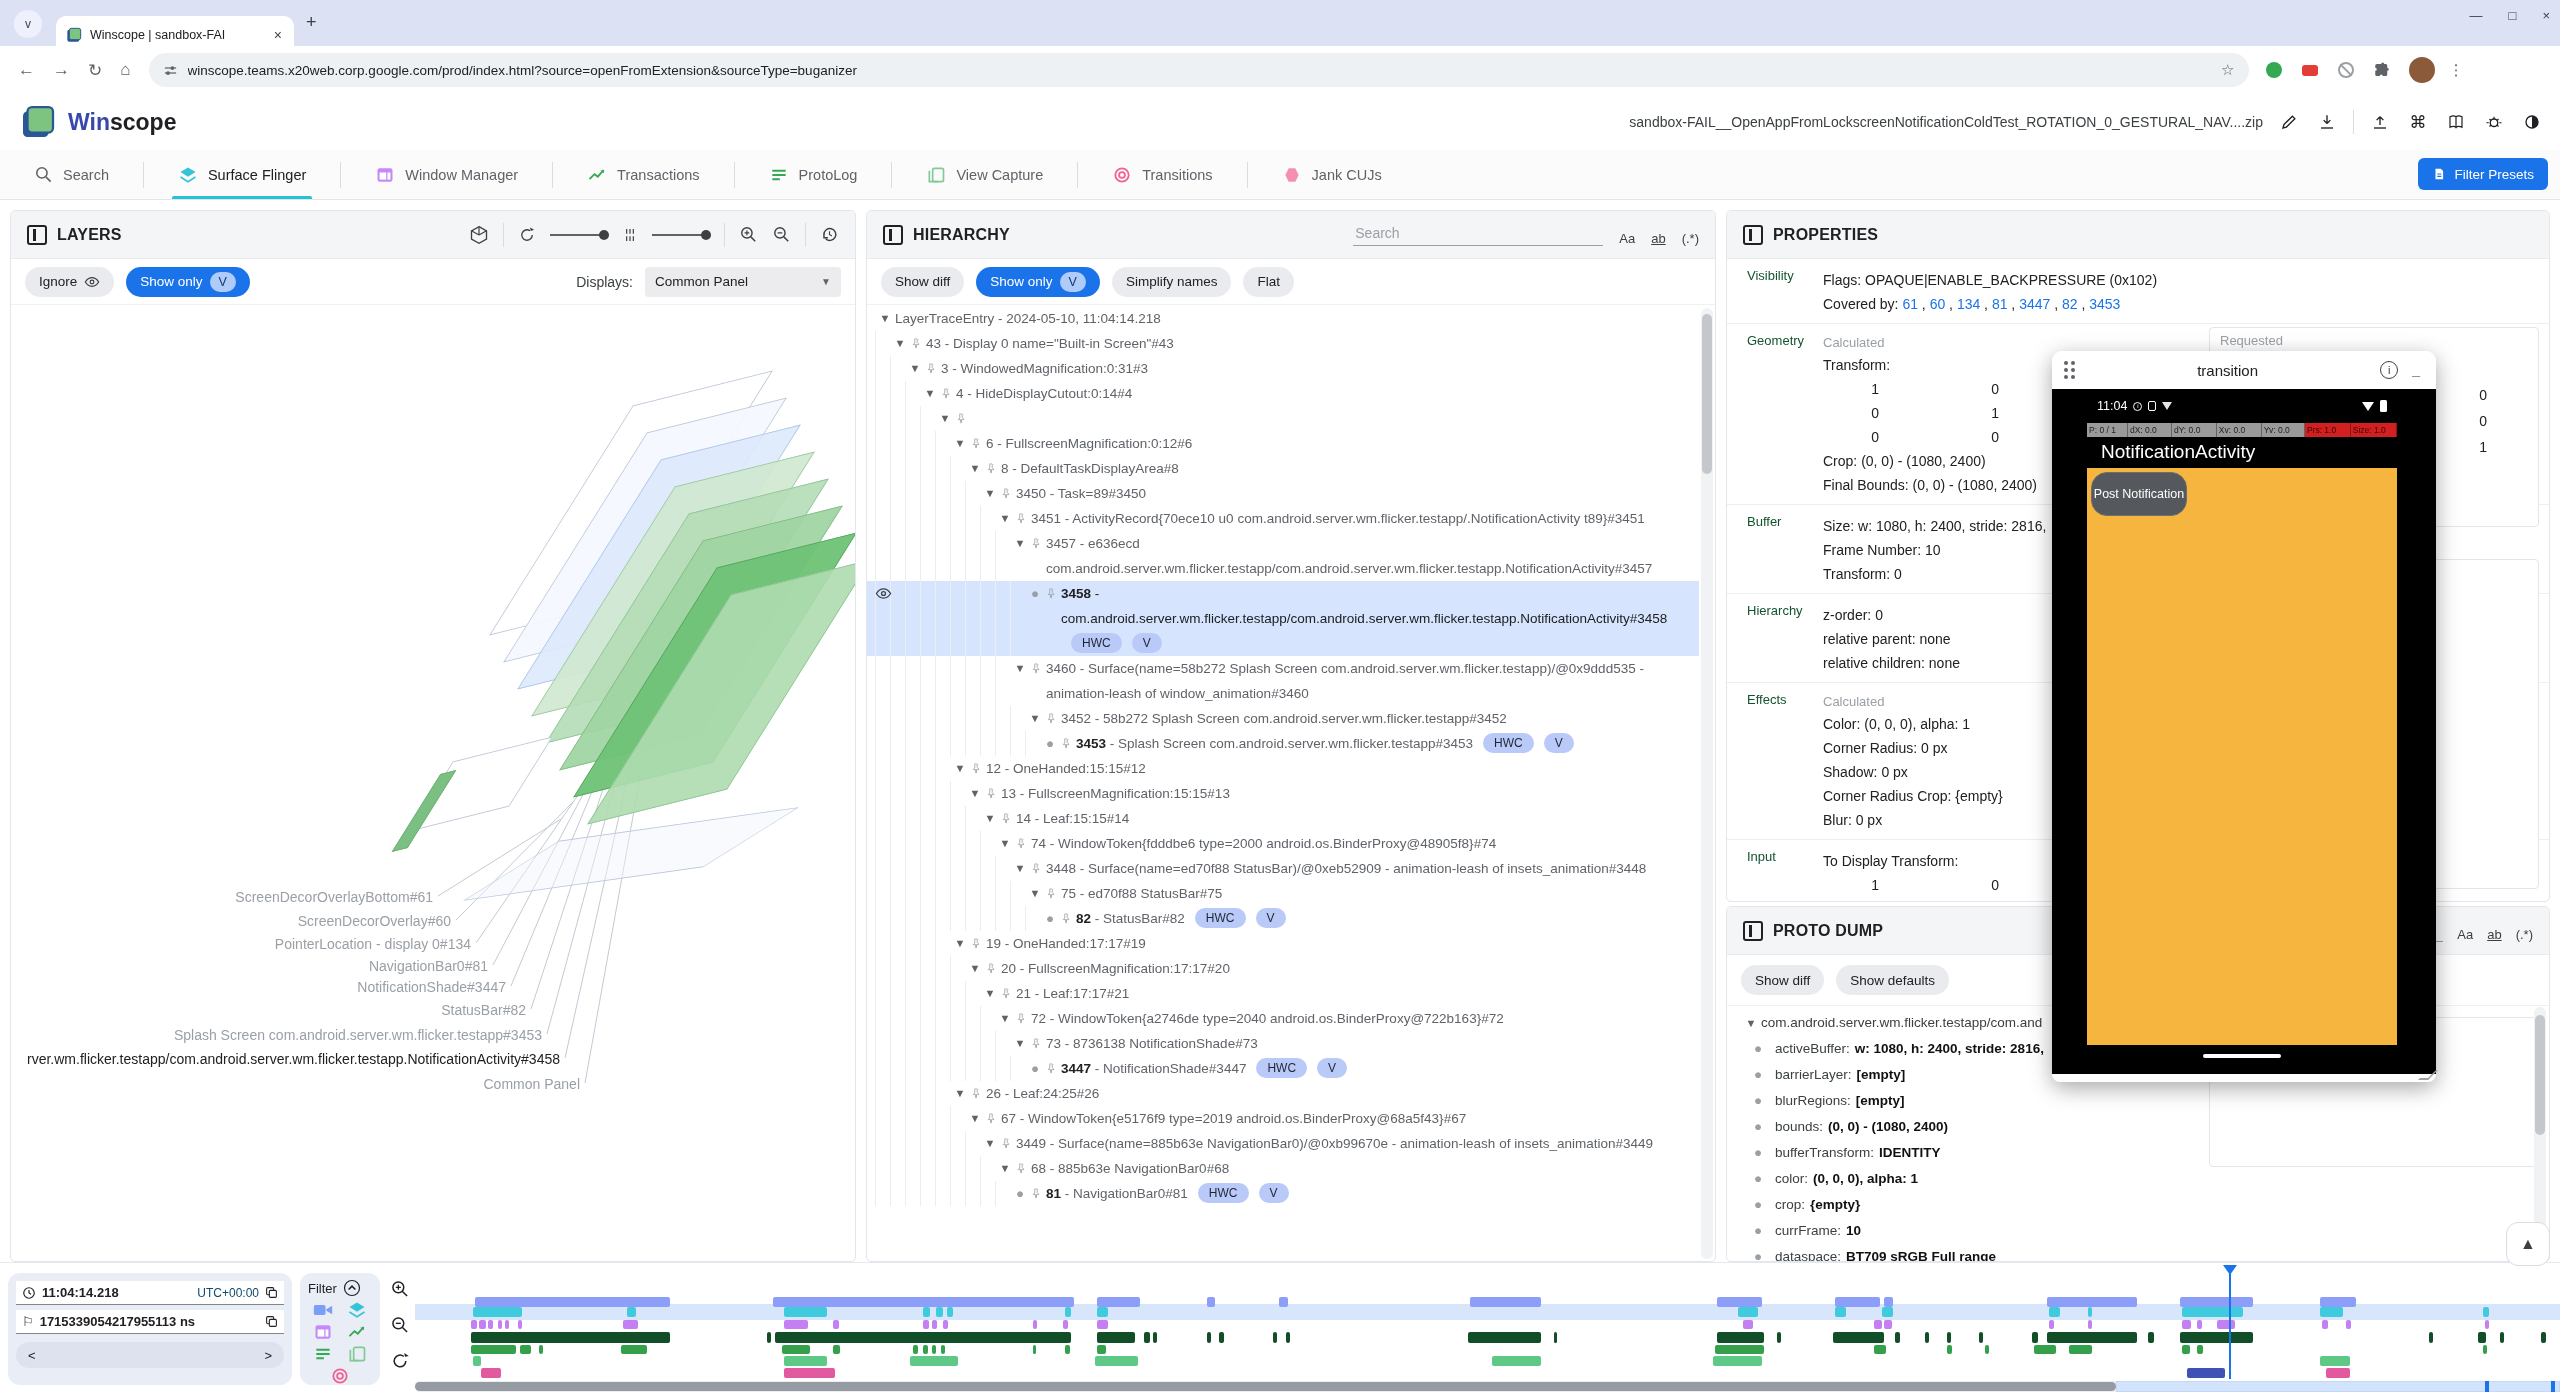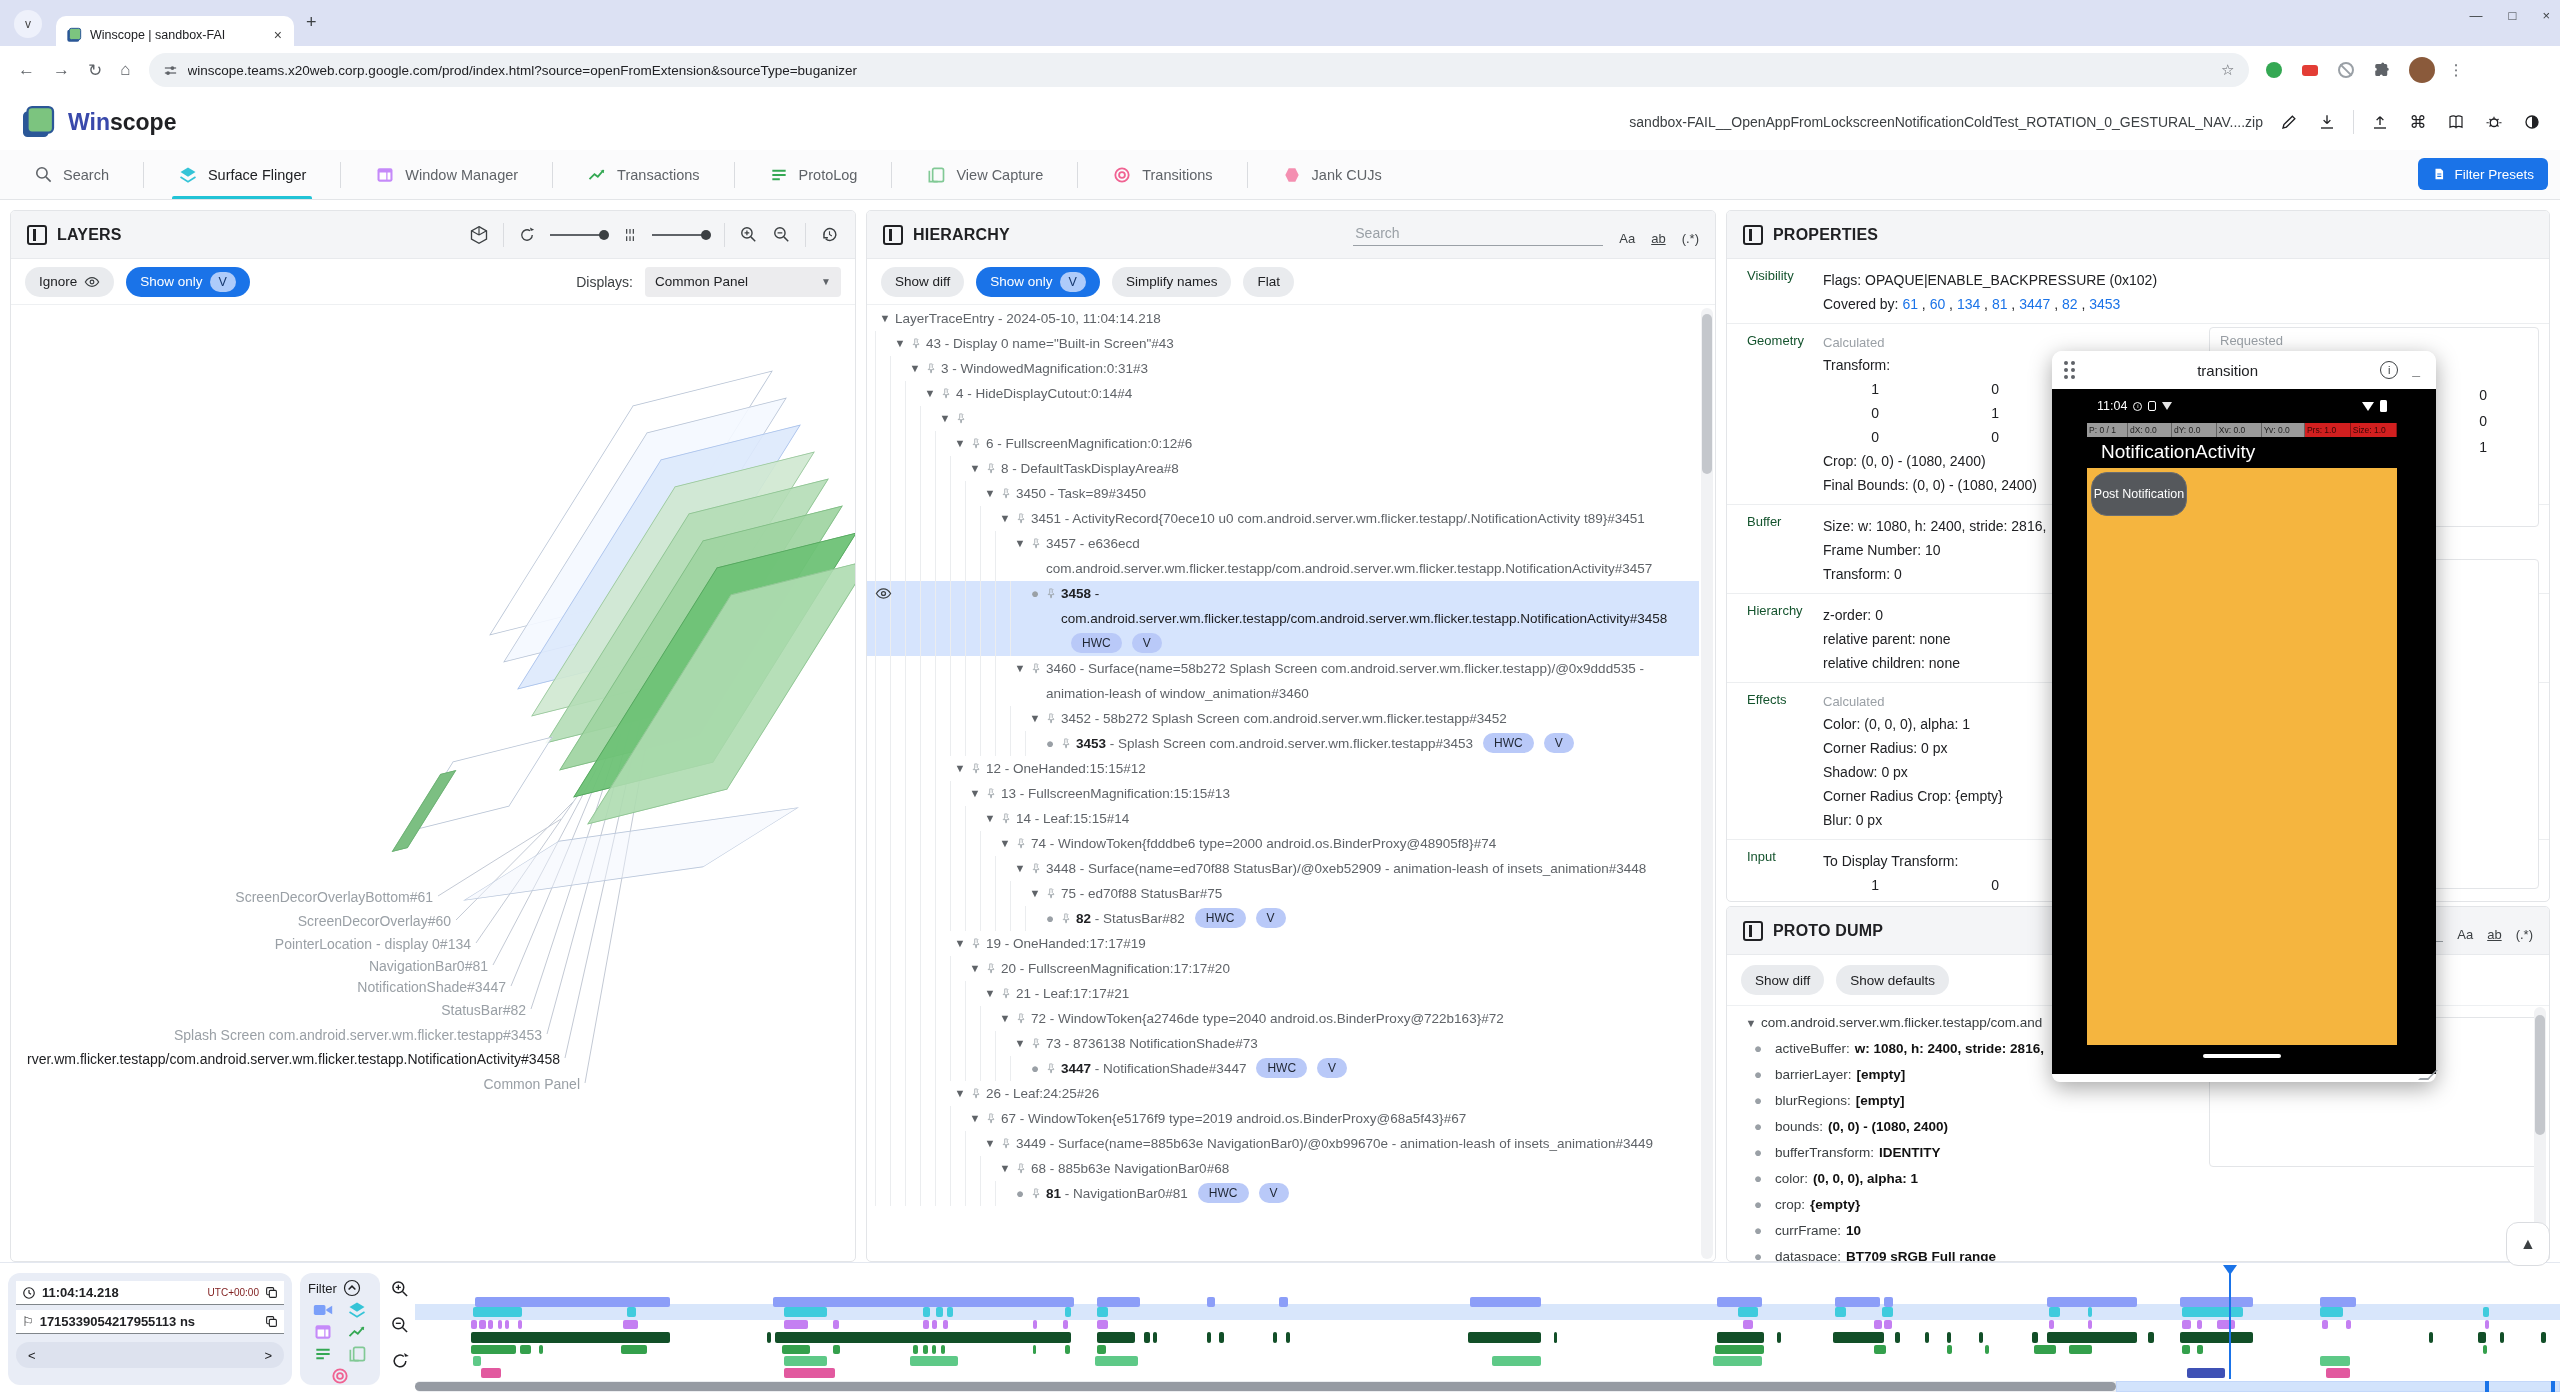--- a/index.html
+++ b/index.html
@@ -124,21 +124,21 @@
 #fw-bottom{position:absolute;left:0;bottom:0;width:100%;height:8px;background:#fff;border-radius:0 0 10px 10px}
 #resize{position:absolute;right:3px;bottom:2px;width:10px;height:10px;border-right:2px solid #9aa0a6;border-bottom:2px solid #9aa0a6;transform:skew(-45deg,0deg) rotate(0deg)}
 
 #fab{position:absolute;left:2506px;top:1222px;width:44px;height:44px;background:#fff;border:1px solid #dadce0;border-radius:12px;z-index:70;display:flex;align-items:center;justify-content:center;color:#3c4043;font-size:16px}
 
 #bottombar{position:absolute;left:0;top:1262px;width:2560px;height:130px;background:#fff;border-top:1px solid #e4e8f0}
 .bcard{position:absolute;background:#e9edf6;border-radius:12px}
 #timecard{left:8px;top:10px;width:284px;height:112px;padding:8px 8px}
 .trowi{background:#fff;border-bottom:1px solid #80868b;height:24px;display:flex;align-items:center;gap:6px;padding:0 6px;margin-bottom:5px}
 .trowi .v{font-weight:bold;font-size:13px}
-.trowi .tz{margin-left:auto;color:#7f1d1d;font-size:10px}
+.trowi .tz{margin-left:auto;color:#0c4a6e;font-size:12px}
 #navpill{height:26px;background:#dde2ee;border-radius:14px;display:flex;align-items:center;justify-content:space-between;padding:0 12px;font-size:13px;color:#202124;margin-top:8px}
 #filtercard{left:300px;top:10px;width:80px;height:112px;padding:6px 8px}
 #filtercard .fhead{display:flex;align-items:center;gap:6px;font-size:13px;color:#202124}
 .fgrid{display:grid;grid-template-columns:26px 26px;grid-gap:4px 8px;margin-top:4px;justify-content:center}
 .fgrid .cell{display:flex;align-items:center;justify-content:center;height:18px}
 #zoomcol{position:absolute;left:390px;top:16px;display:flex;flex-direction:column;gap:16px;align-items:center}
 #tl{position:absolute;left:415px;top:28px;width:2145px;height:102px}
 .tlrow{position:absolute;left:0;width:100%}
 .tlb{position:absolute;border-radius:2px;height:100%}
 #tl-band{position:absolute;left:0;top:13px;width:100%;height:16px;background:#d8e6fb}

